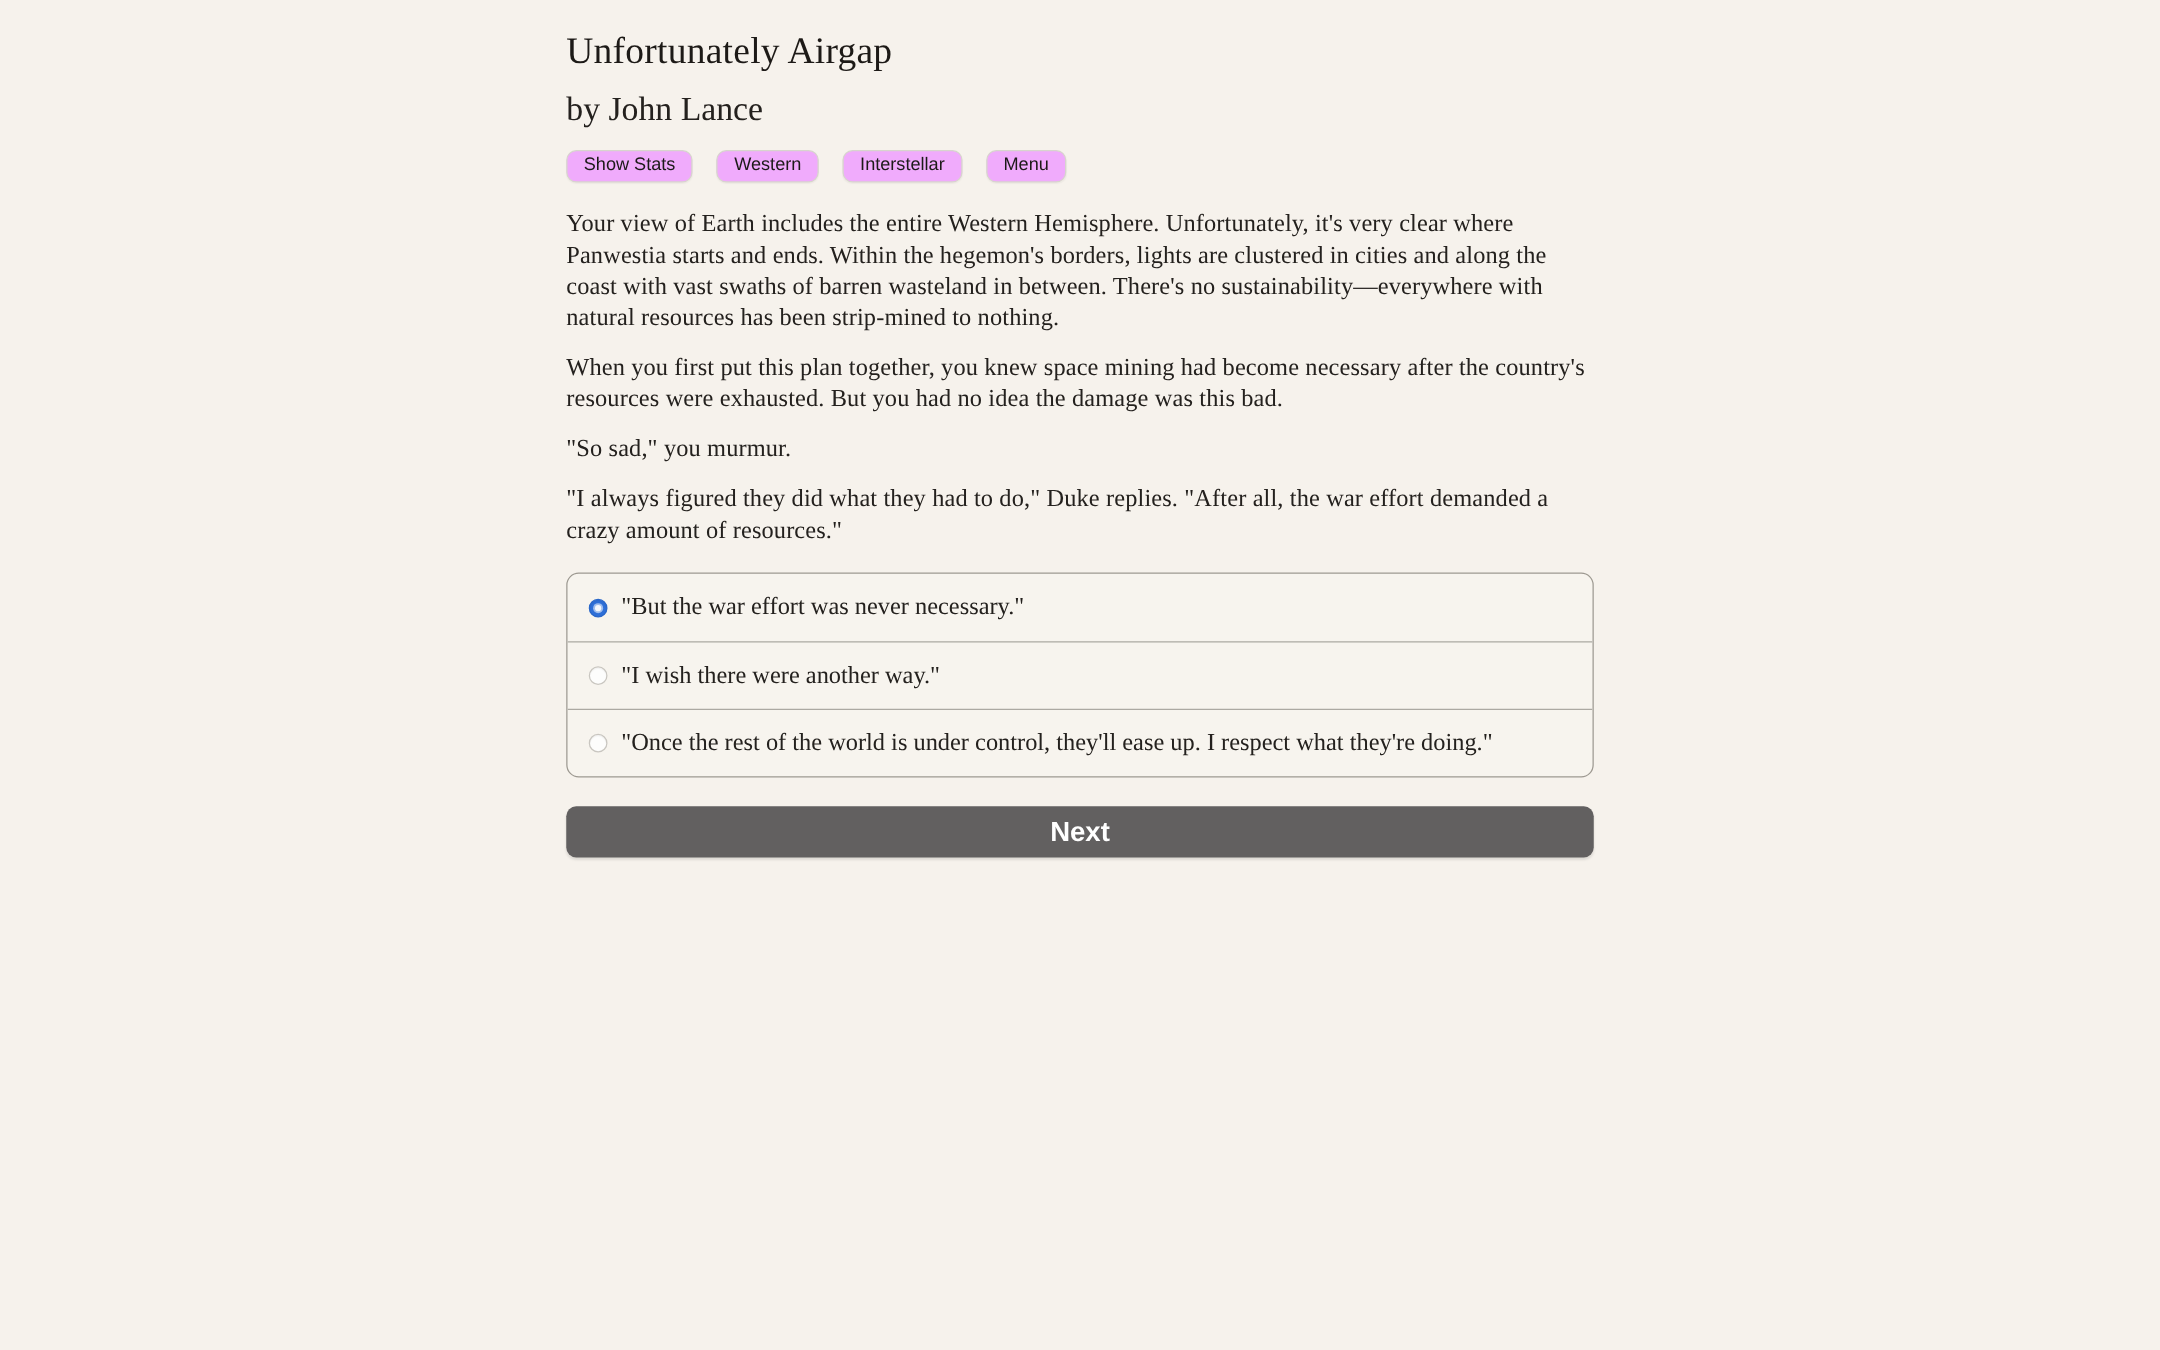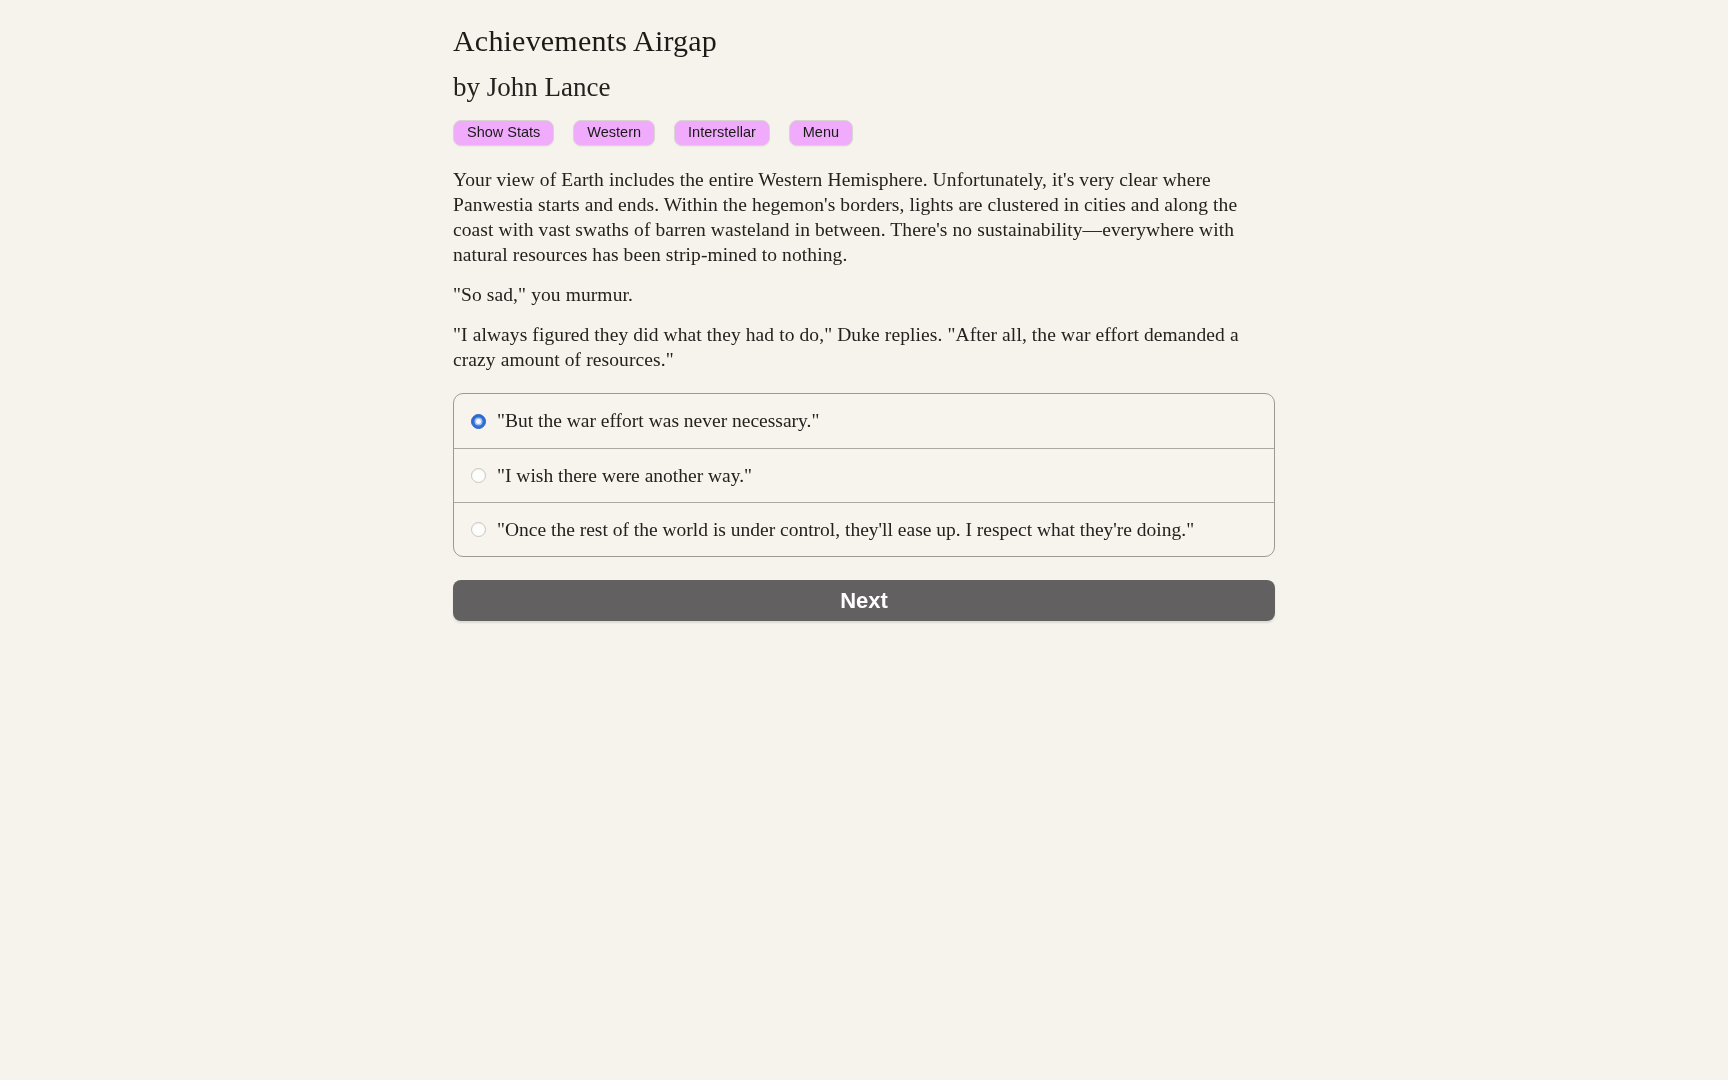--- a/index.html
+++ b/index.html
@@ -119,33 +119,34 @@
     font-weight: bold;
     cursor: pointer;
     box-shadow: 0 2px 2px rgba(0,0,0,0.10);
   }
 </style>
 </head>
 <body>
 
 <div class="column">
 
-  <h1 class="game-title">Achievements Airgap</h1>
+  <h1 class="game-title">Unfortunately Airgap</h1>
 
   <div class="byline">by John Lance</div>
 
   <div class="toolbar">
     <button>Show Stats</button>
     <button>Western</button>
     <button>Interstellar</button>
     <button>Menu</button>
   </div>
 
   <div class="story">
     <p>Your view of Earth includes the entire Western Hemisphere. Unfortunately, it's very clear where Panwestia starts and ends. Within the hegemon's borders, lights are clustered in cities and along the coast with vast swaths of barren wasteland in between. There's no sustainability—everywhere with natural resources has been strip-mined to nothing.</p>
+    <p>When you first put this plan together, you knew space mining had become necessary after the country's resources were exhausted. But you had no idea the damage was this bad.</p>
     <p>"So sad," you murmur.</p>
     <p>"I always figured they did what they had to do," Duke replies. "After all, the war effort demanded a crazy amount of resources."</p>
   </div>
 
   <div class="choices">
     <div class="choice-row">
       <span class="radio selected"></span>
       <span class="choice-label">"But the war effort was never necessary."</span>
     </div>
     <div class="choice-row">

